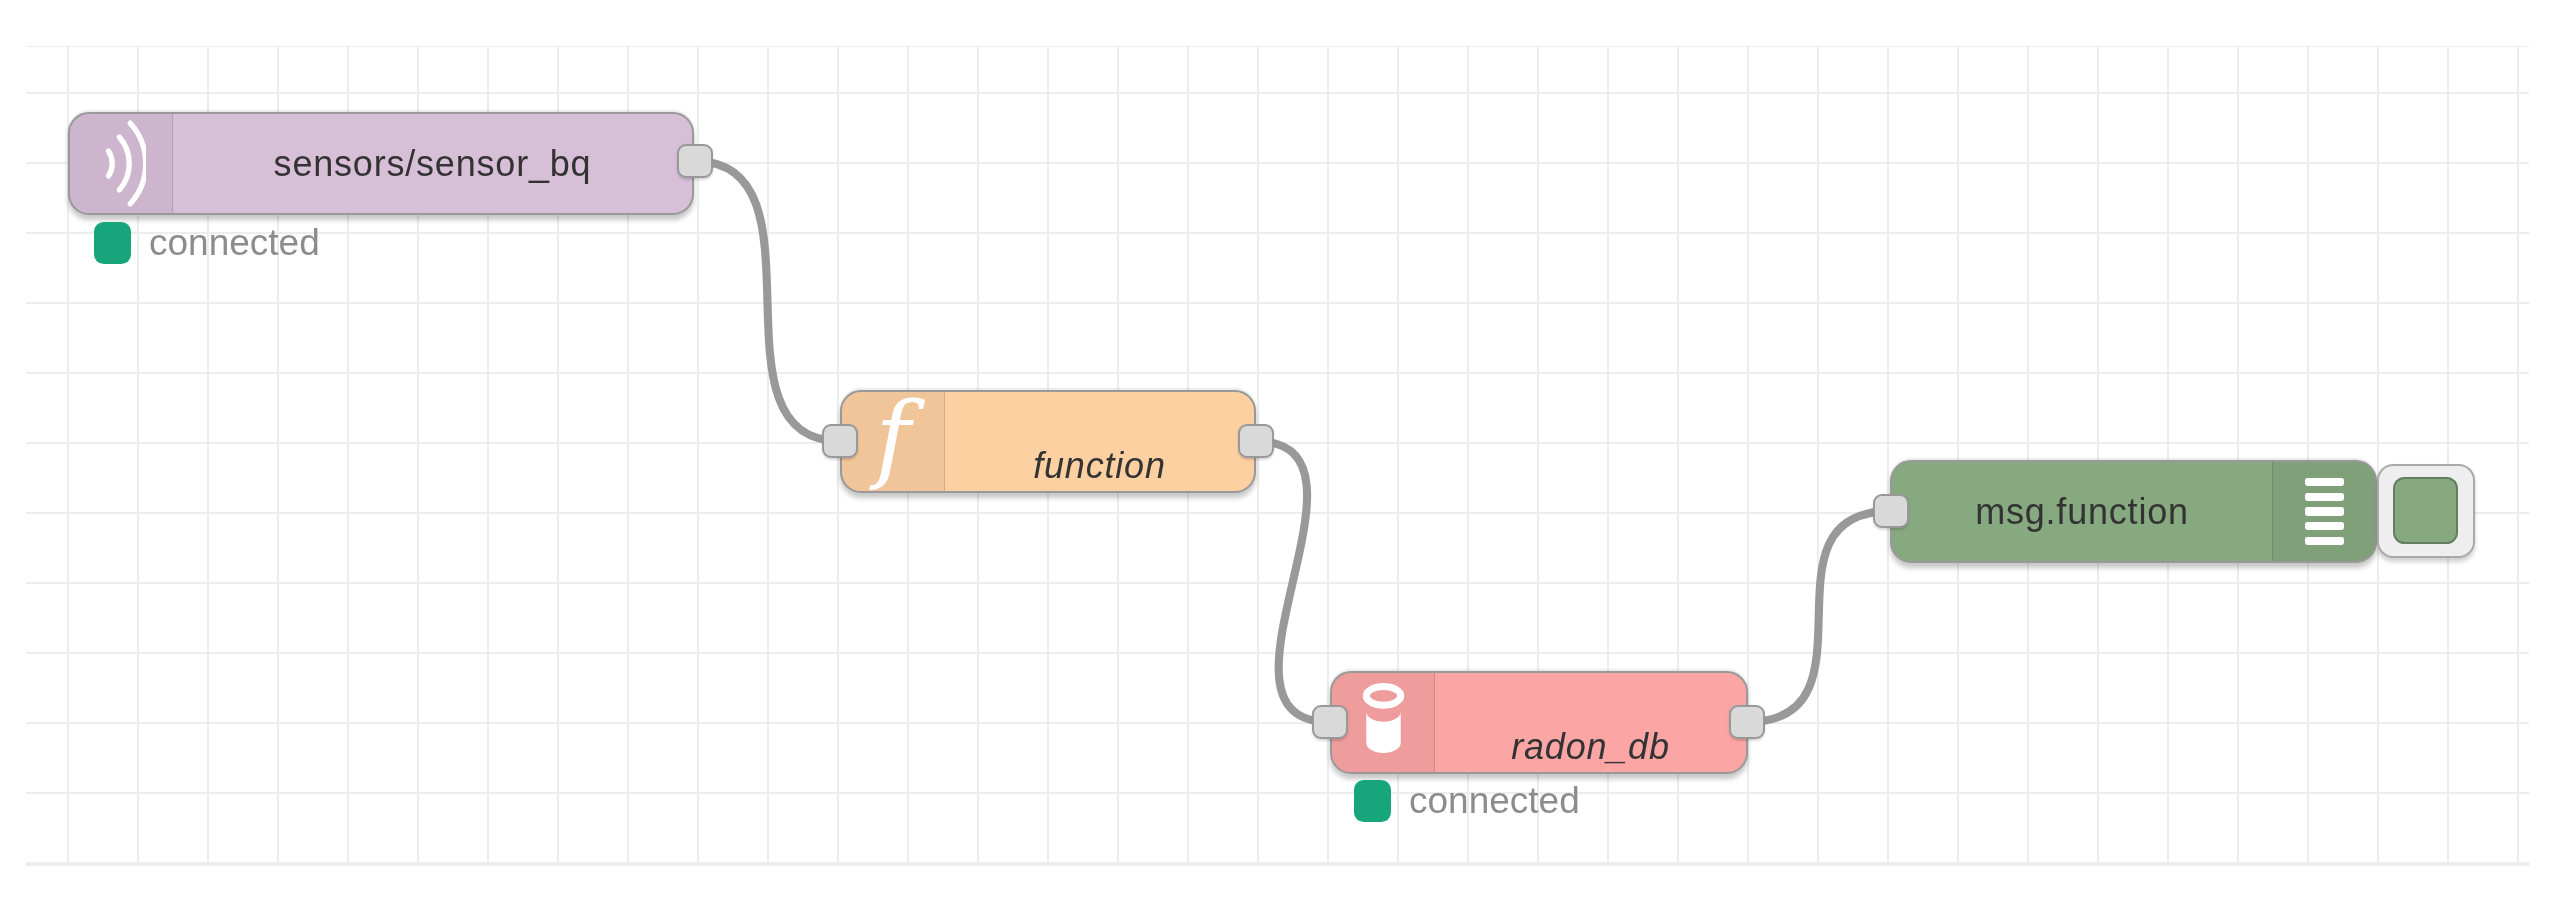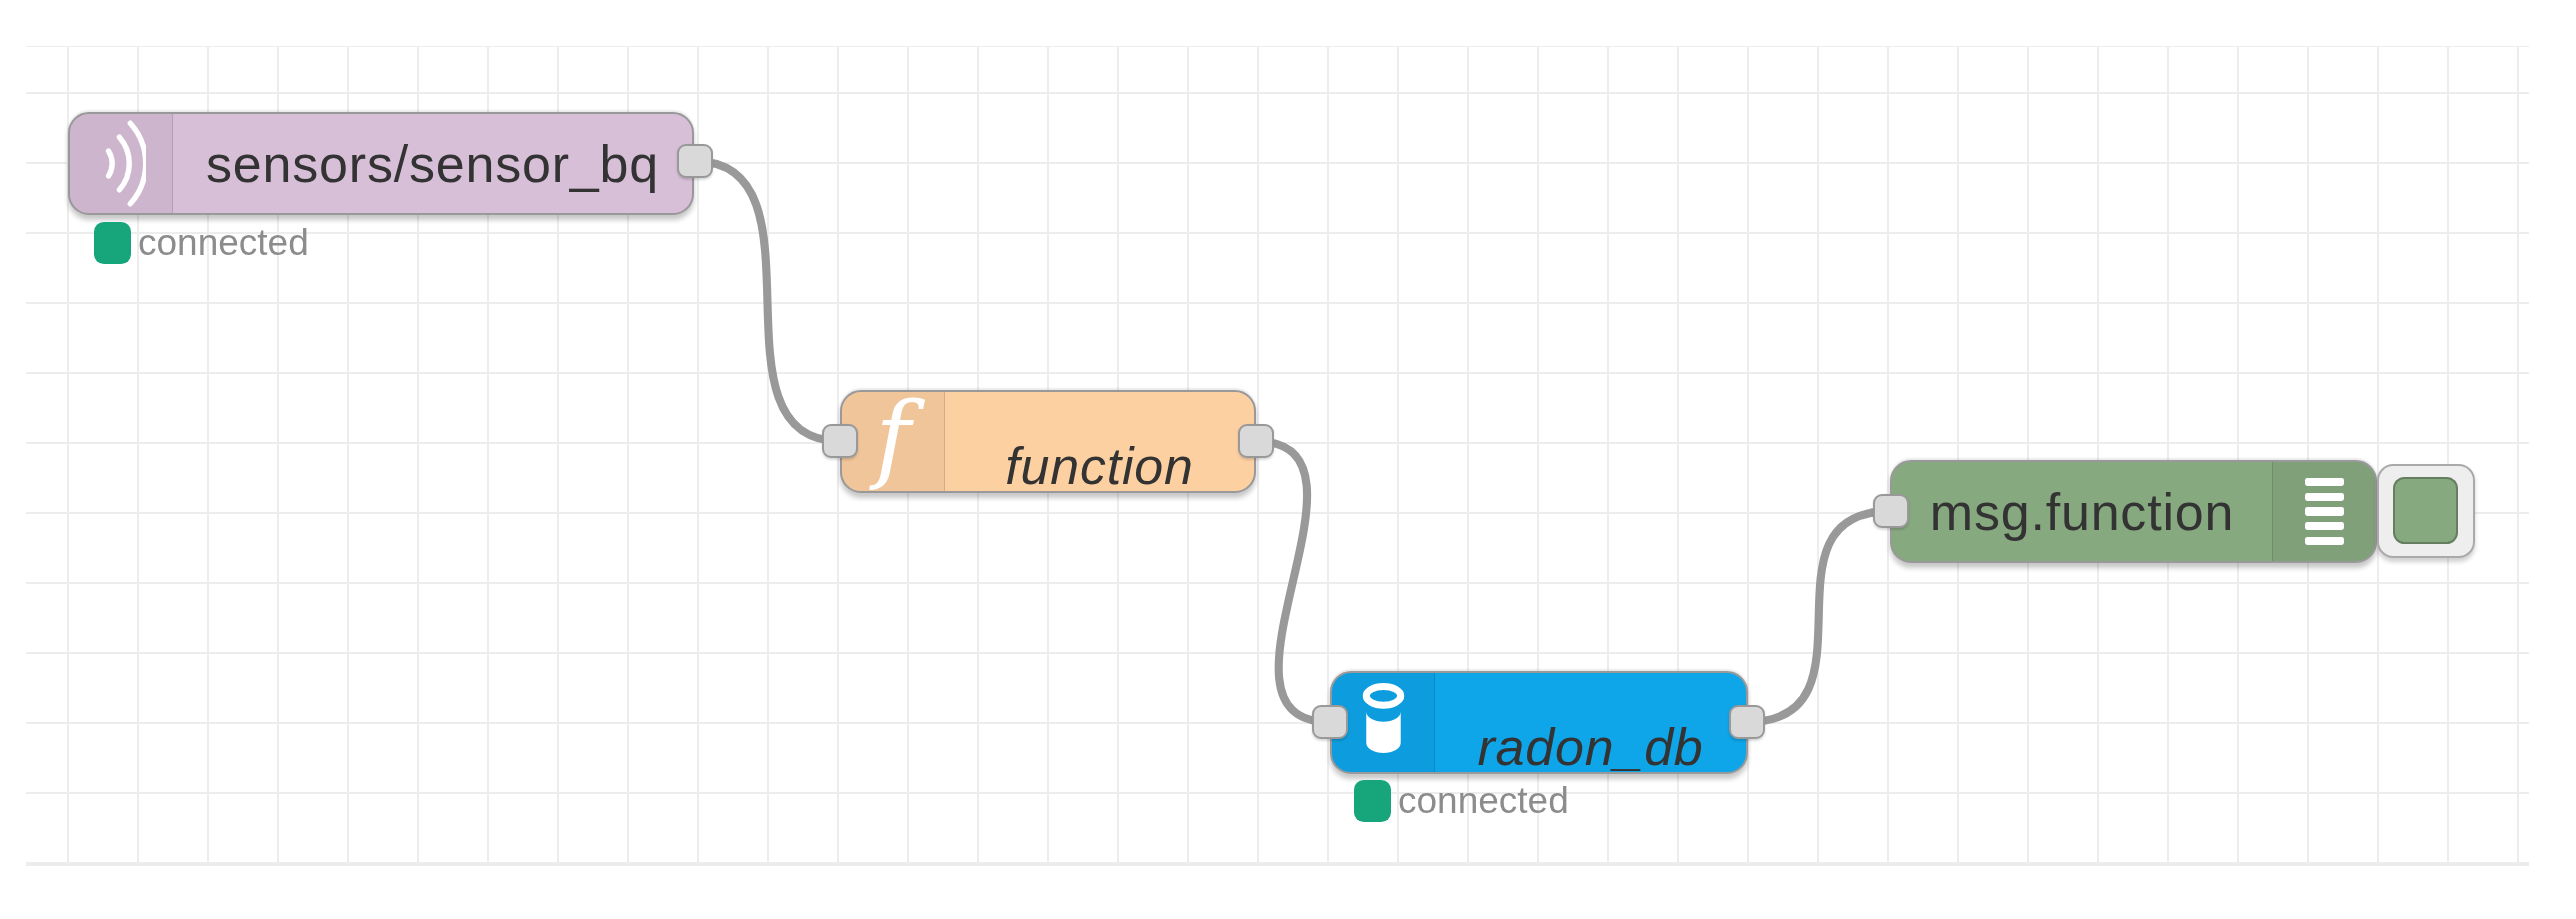--- a/index.html
+++ b/index.html
@@ -30,40 +30,40 @@
     border: 2.4px solid #999999;
     border-radius: 21px;
     box-sizing: border-box;
     display: flex;
     align-items: stretch;
     box-shadow: 0 4.1px 4.9px rgba(0,0,0,0.22), 0 -1.6px 1.6px rgba(0,0,0,0.08);
     cursor: pointer;
   }
   .node-mqtt     { left: 68px;   top: 112px; width: 626px; background: #d8bfd8; }
   .node-function { left: 840px; top: 390px; width: 416px; background: #fdd0a2; }
-  .node-radon    { left: 1330px; top: 671px; width: 418px; background: #0ea5e9; }
+  .node-radon    { left: 1330px; top: 671px; width: 418px; background: #fca5a5; }
   .node-debug    { left: 1890px; top: 460px; width: 487px; background: #87a980; }
 
   .iconzone {
     width: 102px;
     flex: 0 0 102px;
     display: flex;
     align-items: center;
     justify-content: center;
     background: rgba(0,0,0,0.05);
   }
   .iconzone.left  { border-right: 1.6px solid rgba(0,0,0,0.12); border-radius: 19px 0 0 19px; }
   .iconzone.right { border-left:  1.6px solid rgba(0,0,0,0.12); border-radius: 0 19px 19px 0; }
 
   .nlabel {
     flex: 1 1 auto;
     display: flex;
     align-items: center;
     justify-content: center;
-    font-size: 52px;
+    font-size: 36px;
     color: #333333;
     white-space: nowrap;
     letter-spacing: 0.8px;
   }
   .nlabel.italic { font-style: italic; margin-top: 48px; }
 
   .f-glyph {
     font-family: "DejaVu Serif", serif;
     font-style: italic;
     color: #ffffff;
@@ -80,21 +80,21 @@
     border-radius: 9px;
     box-sizing: border-box;
     box-shadow: 0 1.6px 2.4px rgba(0,0,0,0.15);
     cursor: crosshair;
   }
 
   .status {
     position: absolute;
     display: flex;
     align-items: center;
-    gap: 7px;
+    gap: 18px;
     justify-content: center;
   }
   .status-dot {
     width: 37px; height: 42px;
     border-radius: 9.8px;
     background: #17a57b;
   }
   .status-text {
     font-size: 37px;
     color: #8c8c8c;

